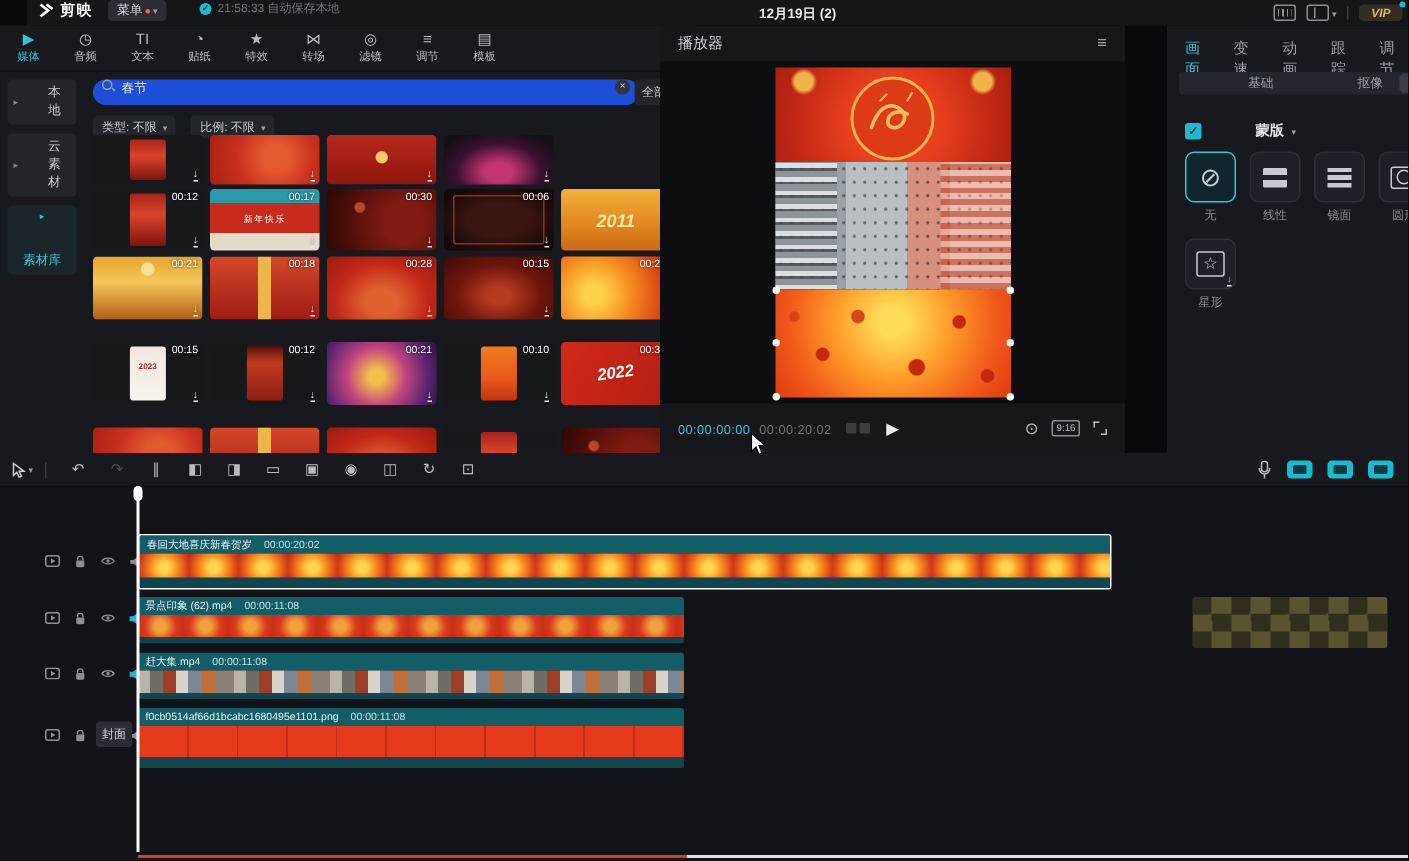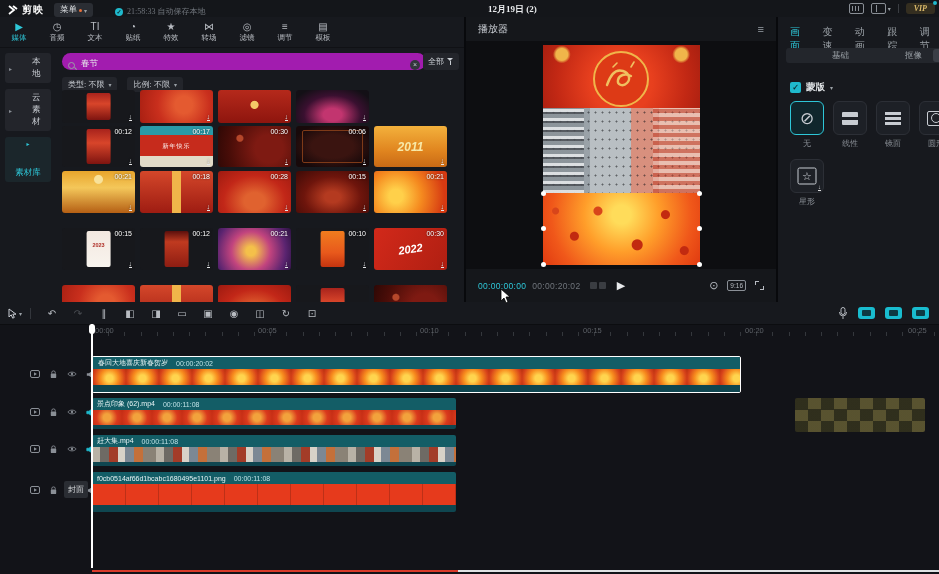--- a/index.html
+++ b/index.html
@@ -1,21 +1,21 @@
 <!DOCTYPE html>
 <html><head>
 <meta charset="utf-8">
 <style>
   html,body{margin:0;padding:0;background:#08090c;}
   body{width:939px;height:574px;overflow:hidden;font-family:"Liberation Sans",sans-serif;
        -webkit-font-smoothing:antialiased;color:#c8ccd2;}
   .app{position:relative;width:939px;height:574px;background:#08090c;overflow:hidden;}
 
   
-  .topbar{position:absolute;left:0;top:0;right:0;height:17px;background:#14161a;display:flex;align-items:flex-end;font-family:Liberation Serif, serif;}
+  .topbar{position:absolute;left:18px;top:0;right:0;height:17px;background:#14161a;display:flex;align-items:flex-start;}
   .logo{display:flex;align-items:center;gap:4px;margin-left:8px;}
   .logo-text{font-size:10px;font-weight:bold;color:#fff;letter-spacing:1px;}
   .menu-btn{margin-left:10px;display:flex;align-items:center;gap:2px;background:#2a2d33;border-radius:3px;
             padding:1px 6px;font-size:8.5px;color:#d8dbde;position:relative;}
   .menu-dot{width:3px;height:3px;border-radius:50%;background:#e8703a;}
   .caret-s{font-size:6px;color:#9aa0a6;}
   .autosave{display:flex;align-items:center;gap:4px;margin-left:22px;font-size:8px;color:#70757c;}
   .chk-circle{width:8px;height:8px;border-radius:50%;background:#1fb9cc;color:#0c2d33;font-size:6px;line-height:8px;
               text-align:center;font-weight:bold;}
   .doc-title{position:absolute;left:488px;top:3px;font-size:9px;font-weight:bold;color:#e8eaec;}
@@ -26,42 +26,42 @@
   .layout-wrap{display:flex;align-items:center;gap:2px;}
   .layout-icon{width:13px;height:9px;border:1px solid #8a8f96;border-radius:2px;position:relative;}
   .layout-icon::before{content:"";position:absolute;top:1px;bottom:1px;left:4px;width:1px;background:#8a8f96;}
   .tb-div{width:1px;height:9px;background:#3a3d42;}
   .vip{position:relative;background:#342e20;border-radius:3px;padding:1px 8px;font-size:8px;font-weight:bold;
        font-style:italic;color:#d9b96a;}
   .vip-dot{position:absolute;right:-2px;top:-2px;width:4px;height:4px;border-radius:50%;background:#1fb9cc;}
 
   
   .media-panel{position:absolute;left:0;top:17px;width:464px;height:285px;background:#17191e;overflow:hidden;}
-  .player-panel{position:absolute;left:466px;top:17px;width:310px;height:285px;background:#15171b;overflow:hidden;}
+  .player-panel{position:absolute;left:440px;top:17px;width:310px;height:285px;background:#15171b;overflow:hidden;}
   .inspector{position:absolute;left:778px;top:17px;width:161px;height:285px;background:#17191e;overflow:hidden;}
 
   
   .m-toolbar{position:absolute;left:0;top:0;right:0;height:30px;display:flex;align-items:center;gap:0;
              border-bottom:1px solid #101115;}
   .tb-item{width:38px;display:flex;flex-direction:column;align-items:center;gap:1px;color:#b8bcc2;cursor:default;}
   .tb-item .tb-icon{font-size:10px;line-height:11px;}
   .tb-item .tb-label{font-size:7.5px;}
   .tb-item.active{color:#2ec7d8;}
 
   
   .side{position:absolute;left:0;top:30px;bottom:0;width:56px;}
   .side-item{margin:6px 5px 0 5px;background:#23252b;border-radius:3px;padding:3px 4px;display:flex;align-items:center;
              gap:20px;font-size:8.5px;color:#c8ccd2;}
   .side-item .arr{font-size:6px;color:#868b92;}
   .side-item.active{color:#2ec7d8;background:#1b262b;flex-direction:column;}
   .side-item.active .arr{color:#2ec7d8;}
 
   
-  .searchbar{position:absolute;left:62px;top:36px;width:352px;height:17px;background:#a21caf;border-radius:9px;
-             display:flex;align-items:flex-end;padding:0 6px;gap:5px;}
+  .searchbar{position:absolute;left:62px;top:36px;width:352px;height:17px;background:#1d4ed8;border-radius:9px;
+             display:flex;align-items:flex-start;padding:0 6px;gap:5px;}
   .mag{position:relative;width:8px;height:8px;}
   .mag::before{content:"";position:absolute;left:0;top:0;width:5px;height:5px;border:1.2px solid #9aa0a6;border-radius:50%;}
   .mag::after{content:"";position:absolute;left:5.5px;top:5.5px;width:3px;height:1.2px;background:#9aa0a6;transform:rotate(45deg);}
   .search-text{flex:1;font-size:8.5px;color:#e8eaec;}
   .clear-btn{width:10px;height:10px;border-radius:50%;background:#33363c;color:#c8ccd2;font-size:7px;line-height:10px;
              text-align:center;}
   .all-filter{position:absolute;right:5px;top:36px;height:17px;background:#23252b;border-radius:3px;display:flex;
               align-items:center;gap:3px;padding:0 5px;font-size:8px;color:#c8ccd2;}
   .funnel{position:relative;width:7px;height:7px;}
   .funnel::before{content:"";position:absolute;top:0;left:0;border-left:3.5px solid transparent;
@@ -159,21 +159,21 @@
   
   .insp-tabs{display:flex;gap:13px;padding:8px 0 0 12px;font-size:10px;color:#9aa0a6;}
   .insp-tab.active{color:#2ec7d8;}
   .segbar{position:absolute;left:8px;top:31px;width:170px;height:15px;background:#23262c;border-radius:3px;
           display:flex;align-items:center;}
   .seg{width:64px;text-align:center;font-size:8.5px;color:#9aa0a6;padding-left:36px;}
   .seg-sel{width:40px;height:13px;background:#3a3e46;border-radius:3px;margin-left:1px;}
   .mask-row{position:absolute;left:12px;top:64px;display:flex;align-items:center;gap:5px;}
   .chkbox{width:11px;height:11px;border-radius:2px;background:#1fb9cc;color:#0c2d33;font-size:8px;line-height:11px;
           text-align:center;font-weight:bold;}
-  .mask-label{font-size:9.5px;font-weight:bold;color:#e2e5e8;}
+  .mask-label{font-size:9.5px;font-weight:bold;color:#e2e5e8;margin-left:31px;}
   .mask-grid{position:absolute;left:12px;top:84px;width:172px;display:flex;flex-wrap:wrap;gap:10px 9px;}
   .mask-item{width:34px;display:flex;flex-direction:column;align-items:center;}
   .mi{position:relative;width:32px;height:32px;background:#1d2026;border:1px solid #2c2f36;border-radius:6px;
       display:flex;align-items:center;justify-content:center;}
   .mask-item.selected .mi{border-color:#2ec7d8;background:#10262c;}
   .mask-lbl{margin-top:3px;font-size:8px;color:#868b92;}
   .mi-none .mi::before{content:"⊘";font-size:17px;color:#c8ccd2;line-height:17px;}
   .mi-linear .mi::before{content:"";width:16px;height:13px;border-radius:1px;
       background:linear-gradient(#c8ccd2 0 5px,rgba(0,0,0,0) 5px 8px,#c8ccd2 8px 13px);}
   .mi-mirror .mi::before{content:"";width:16px;height:13px;
@@ -683,28 +683,20 @@
         <svg width="10" height="13" viewBox="0 0 10 13">
           <rect x="3" y="0.5" width="4" height="7" rx="2" fill="none" stroke="#b8bcc2"></rect>
           <path d="M1.5 5a3.5 4 0 0 0 7 0M5 9.5v2.5" stroke="#b8bcc2" fill="none"></path>
         </svg>
         <span class="tgl"></span>
         <span class="tgl"></span>
         <span class="tgl"></span>
       </span>
     </div>
 
-    <div class="ruler">
-      <span class="rl0">00:00</span>
-      <span class="rl1">00:05</span>
-      <span class="rl2">00:10</span>
-      <span class="rl3">00:15</span>
-      <span class="rl4">00:20</span>
-      <span class="rl5">00:25</span>
-    </div>
 
     <div class="track-head th1">
       <svg width="10" height="8" viewBox="0 0 10 8">
           <rect x="0.5" y="0.5" width="9" height="7" rx="1.5" fill="none" stroke="#8a8f96"></rect>
           <path d="M4 2.3l3 1.7-3 1.7z" fill="#8a8f96"></path>
         </svg>
       <svg width="9" height="9" viewBox="0 0 10 10">
           <path d="M3 4V3a2 2 0 0 1 4 0v1" fill="none" stroke="#8a8f96"></path>
           <rect x="2" y="4" width="6" height="5" rx="1" fill="#8a8f96"></rect>
         </svg>

